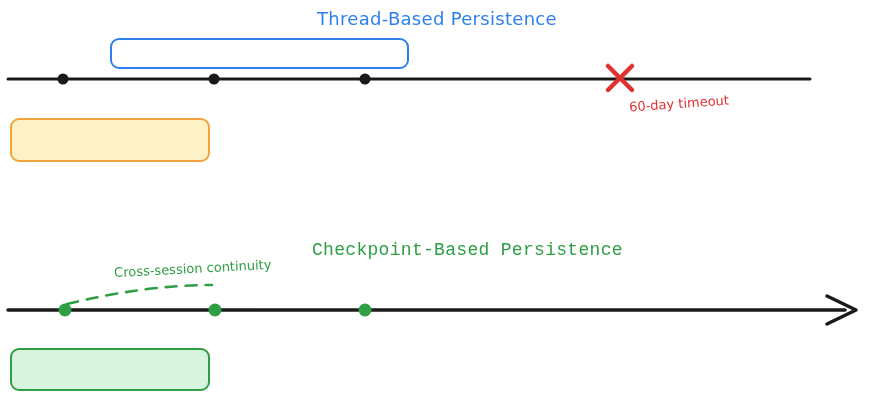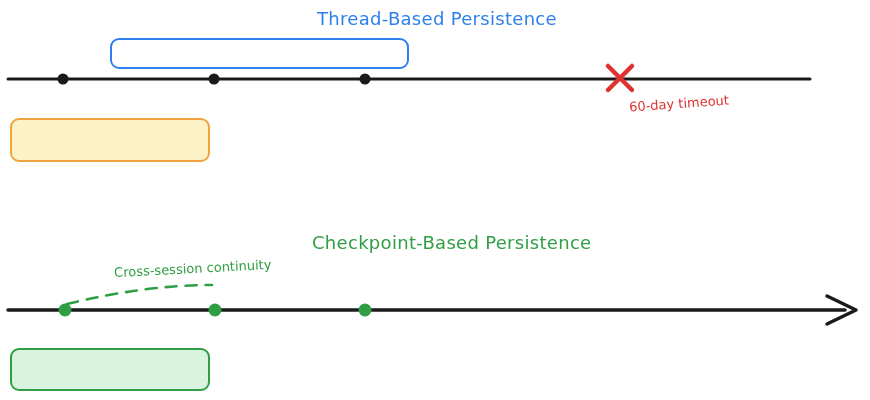--- a/index.html
+++ b/index.html
@@ -24,21 +24,21 @@
     pointer-events: none;
   }
   .title {
     position: absolute;
     font-size: 18px;
     letter-spacing: 0.3px;
     white-space: nowrap;
     font-weight: 500;
   }
   .title.thread { left: 317px; top: 8px;  color: var(--c-blue); }
-  .title.checkpoint { left: 312px; top: 232px; color: var(--c-green); }
+  .title.checkpoint { left: 312px; top: 240px; color: var(--c-green); font-family: Liberation Mono, monospace; }
   .small-label {
     position: absolute;
     font-size: 13px;
     white-space: nowrap;
   }
   .small-label.timeout {
     left: 629px; top: 96px;
     color: var(--c-red);
     transform: rotate(-4deg);
   }

